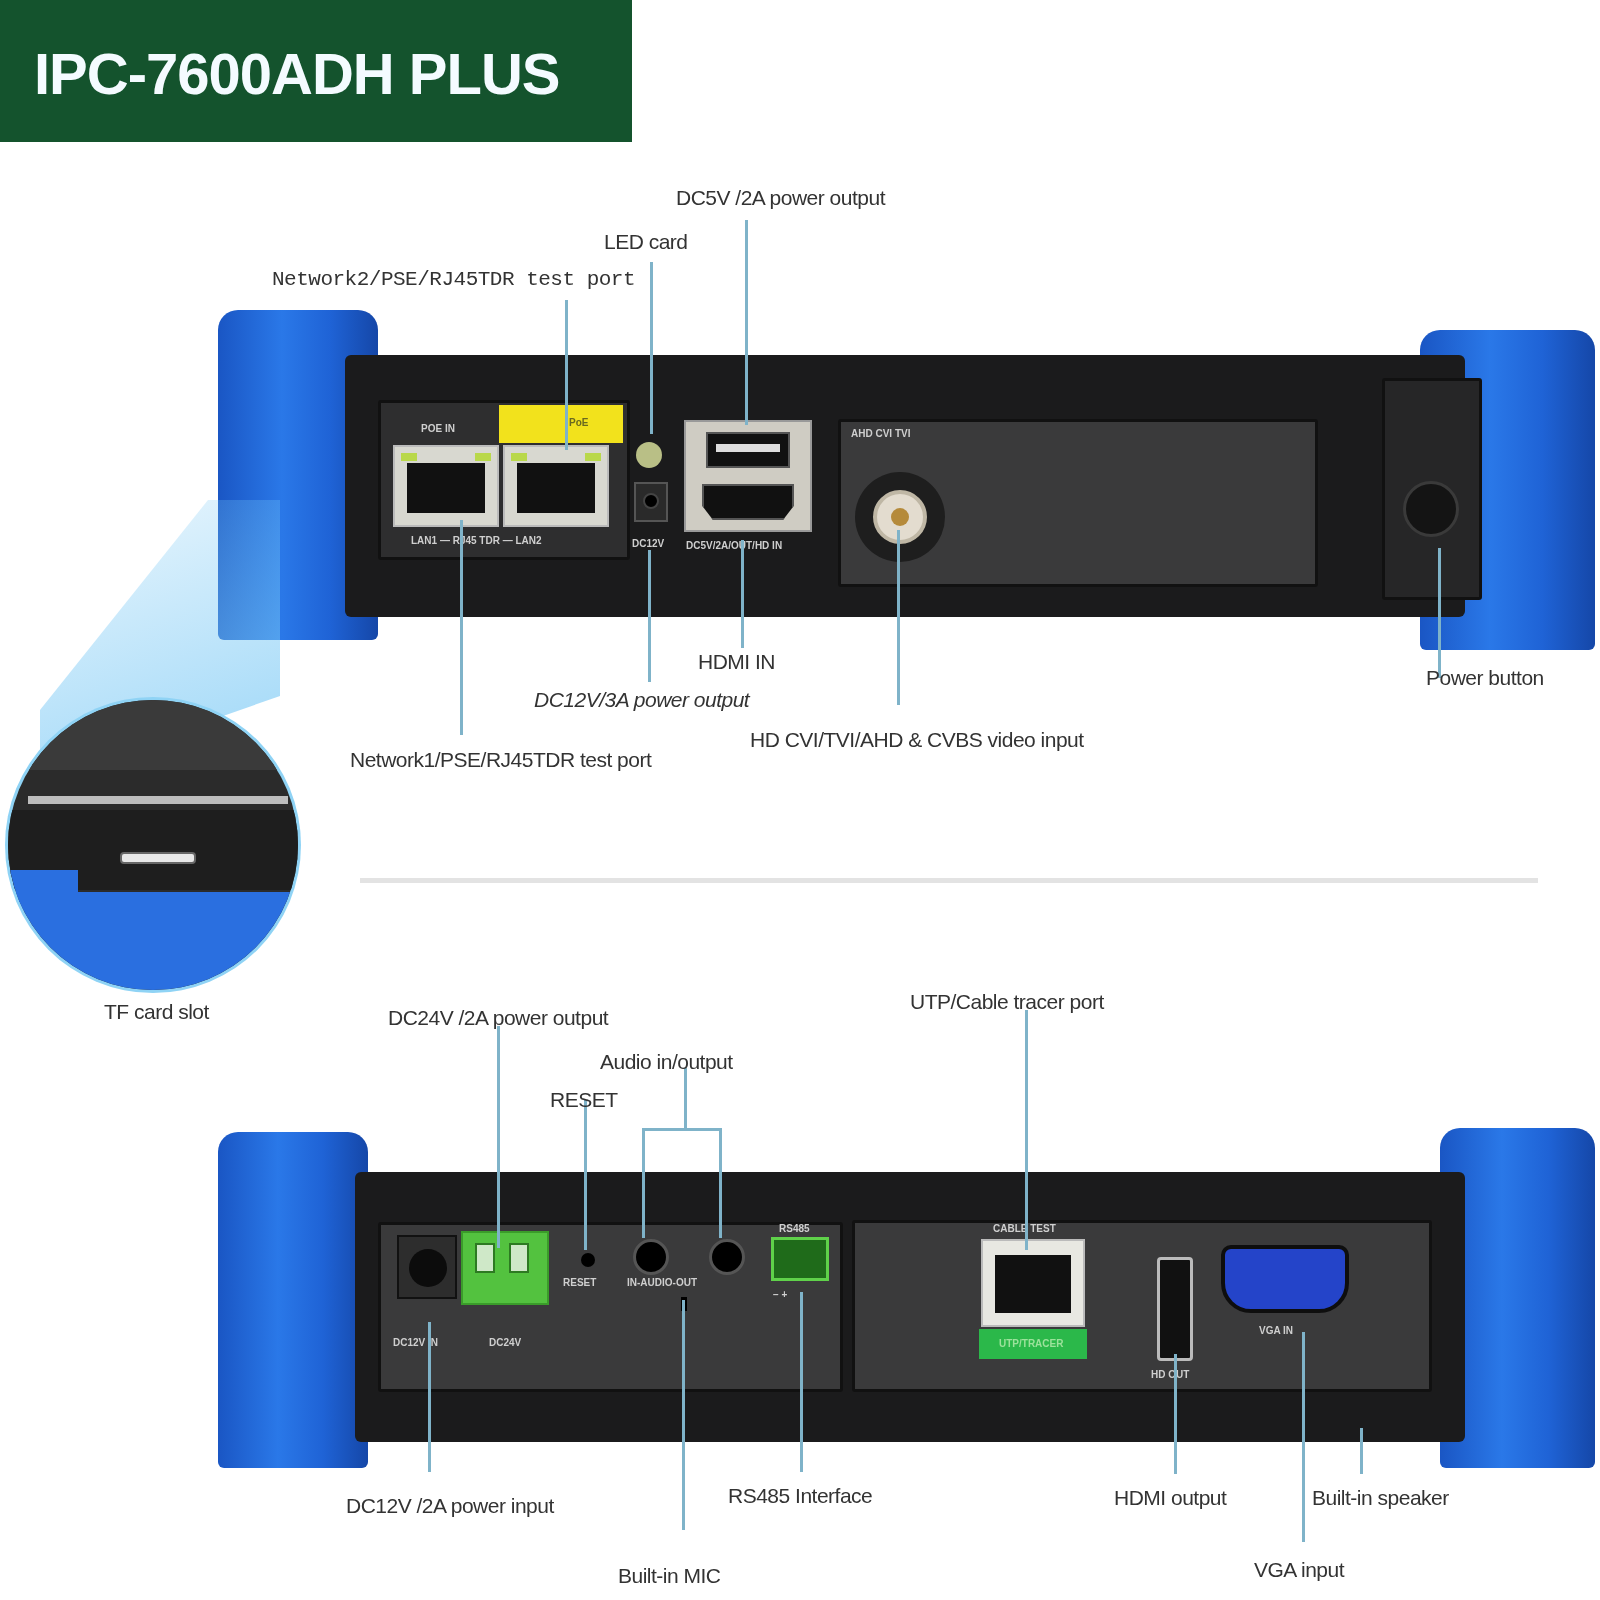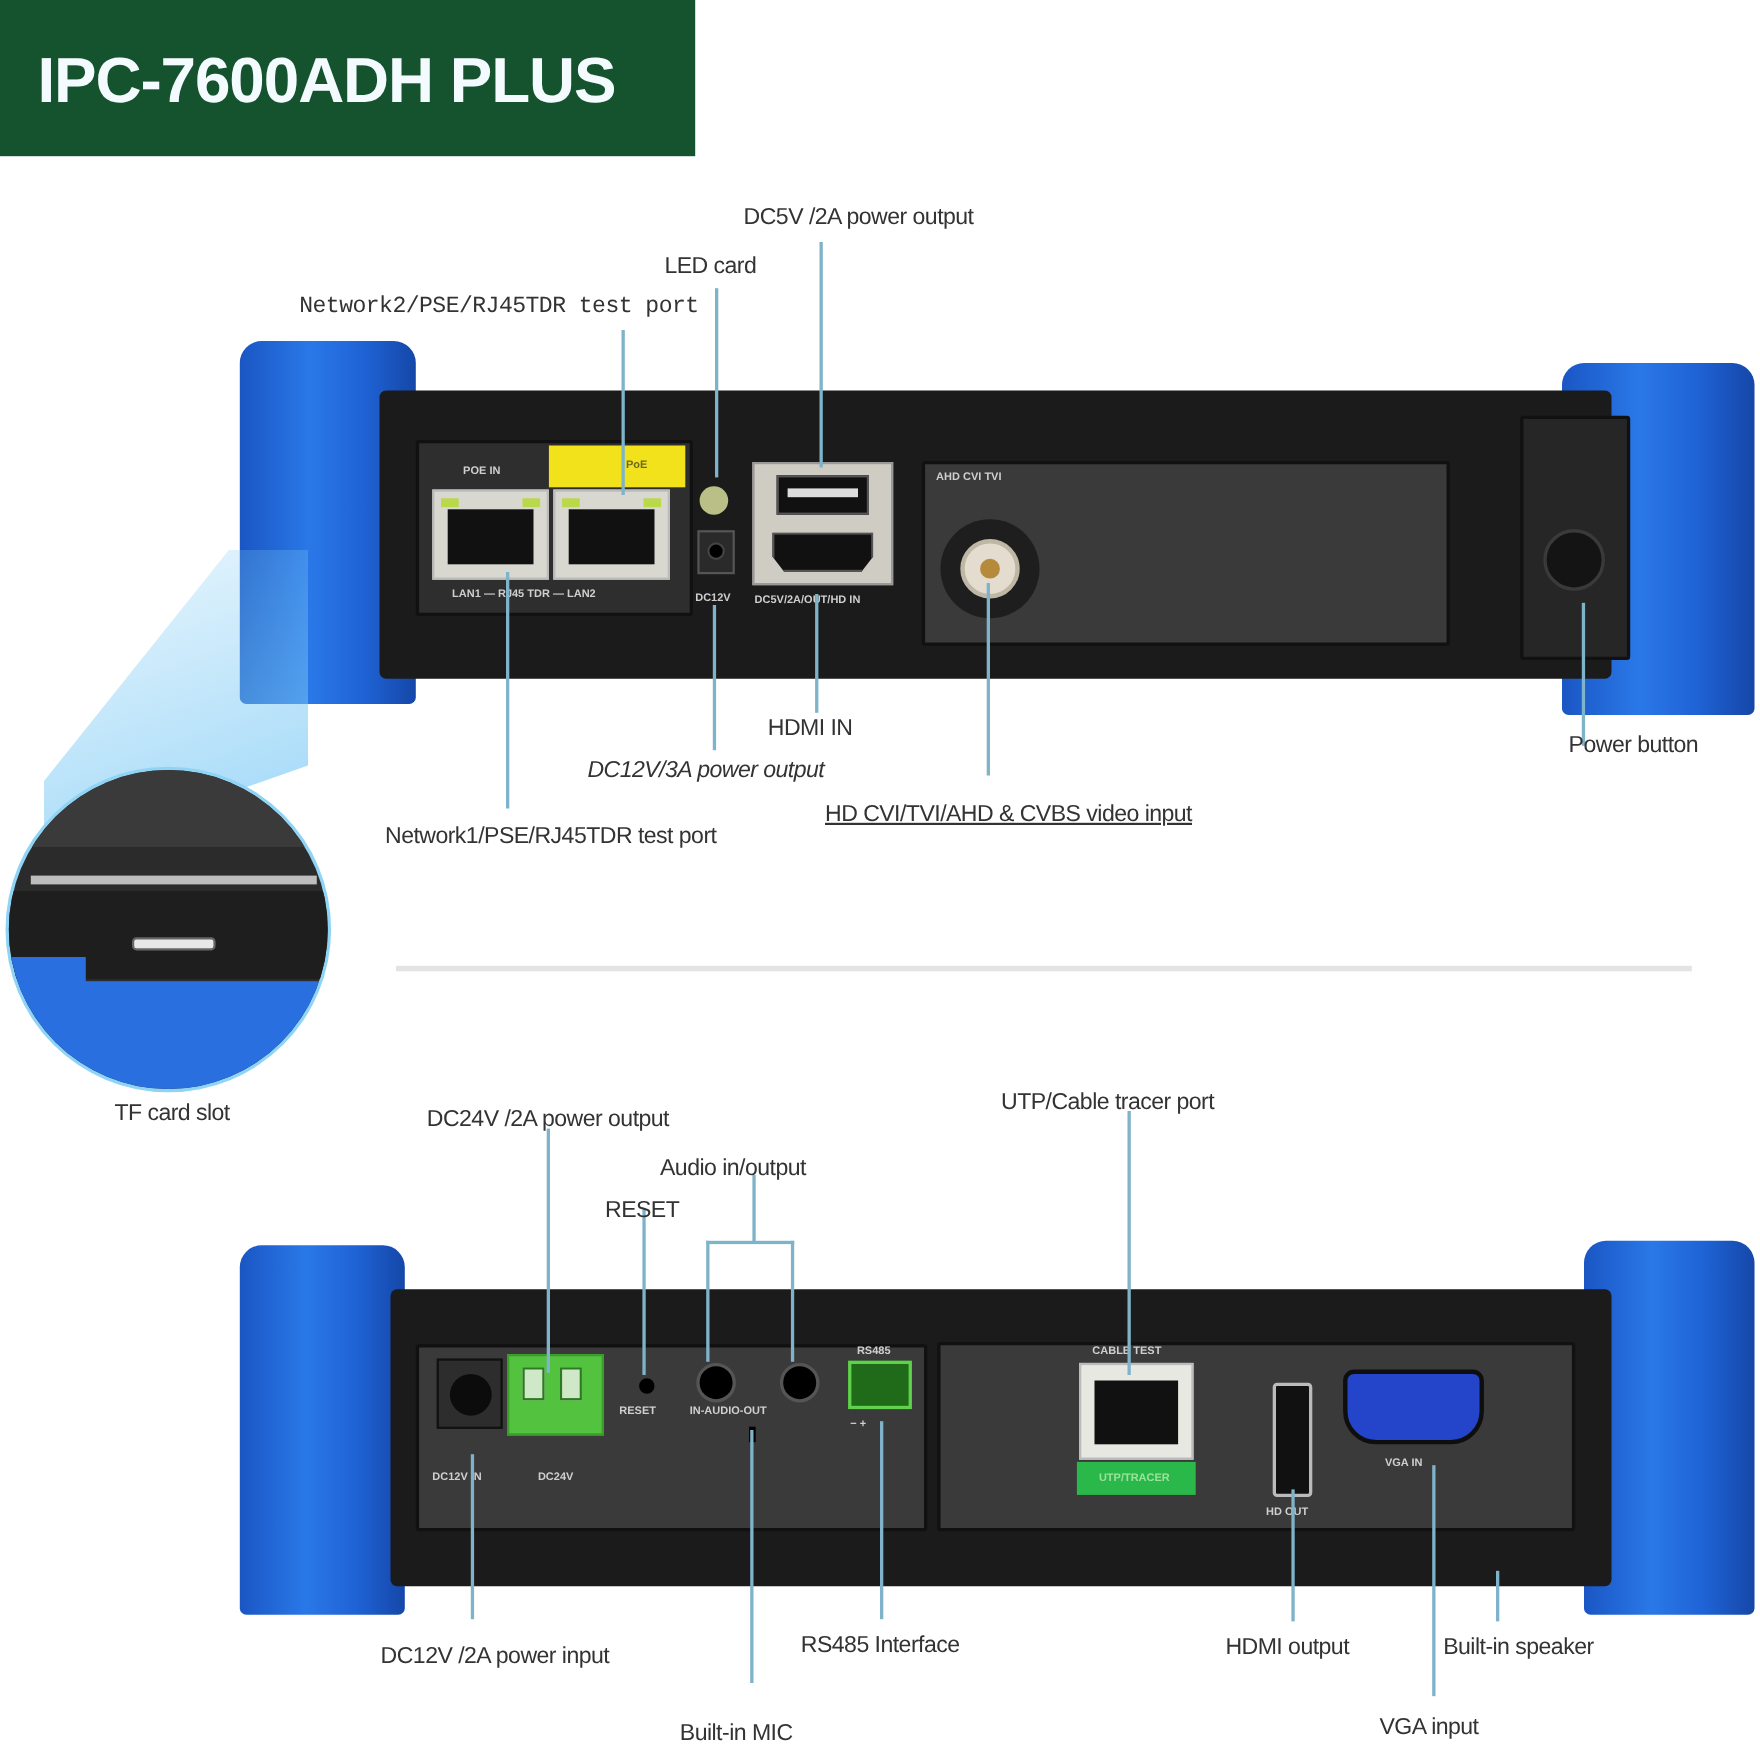--- a/index.html
+++ b/index.html
@@ -103,21 +103,21 @@
   <div class="leader" style="left:648px;top:550px;height:132px;"></div>
   <div class="leader" style="left:897px;top:530px;height:175px;"></div>
   <div class="leader" style="left:460px;top:520px;height:215px;"></div>
   <div class="leader" style="left:1438px;top:548px;height:130px;"></div>
 
   <div class="label" style="left:676px;top:186px;">DC5V /2A power output</div>
   <div class="label" style="left:604px;top:230px;">LED card</div>
   <div class="label" style="left:272px;top:268px;font-family:Liberation Mono, monospace;">Network2/PSE/RJ45TDR test port</div>
   <div class="label" style="left:698px;top:650px;">HDMI IN</div>
   <div class="label" style="left:534px;top:688px;font-style:italic;">DC12V/3A power output</div>
-  <div class="label" style="left:750px;top:728px;text-decoration:underline;">HD CVI/TVI/AHD &amp; CVBS video input</div>
+  <div class="label" style="left:750px;top:728px;">HD CVI/TVI/AHD &amp; CVBS video input</div>
   <div class="label" style="left:350px;top:748px;">Network1/PSE/RJ45TDR test port</div>
   <div class="label" style="left:1386px;top:666px;margin-left:40px;">Power button</div>
 </div>
 
 <div class="beam"></div>
 <div class="magnifier">
   <div style="position:absolute;left:0;top:0;width:100%;height:70px;background:#3a3a3a;"></div>
   <div style="position:absolute;left:20px;top:96px;width:260px;height:8px;background:#bdbdbd;"></div>
   <div style="position:absolute;left:0;top:110px;width:100%;height:80px;background:#1e1e1e;"></div>
   <div style="position:absolute;left:112px;top:152px;width:76px;height:12px;background:#e8e8e8;border-radius:4px;border:2px solid #666;"></div>

